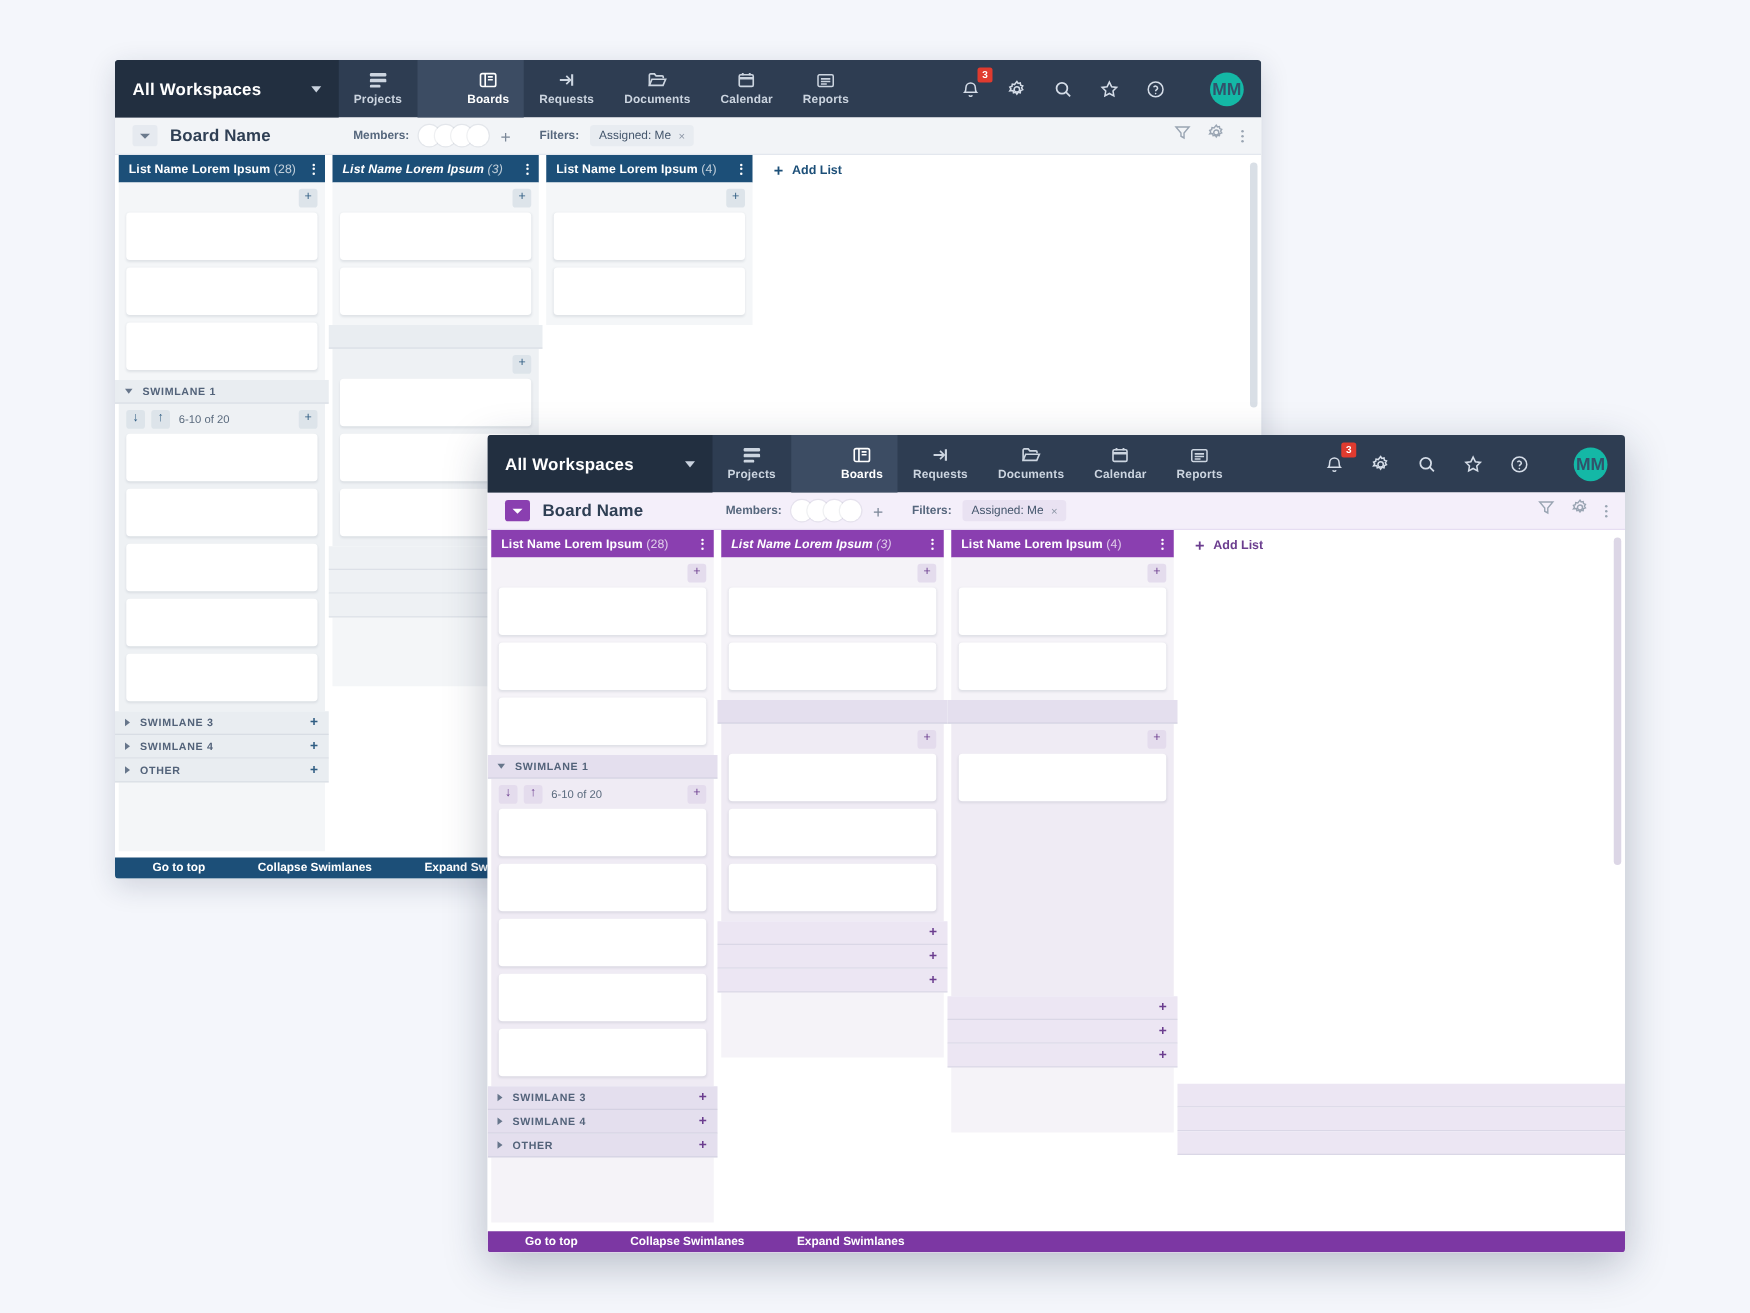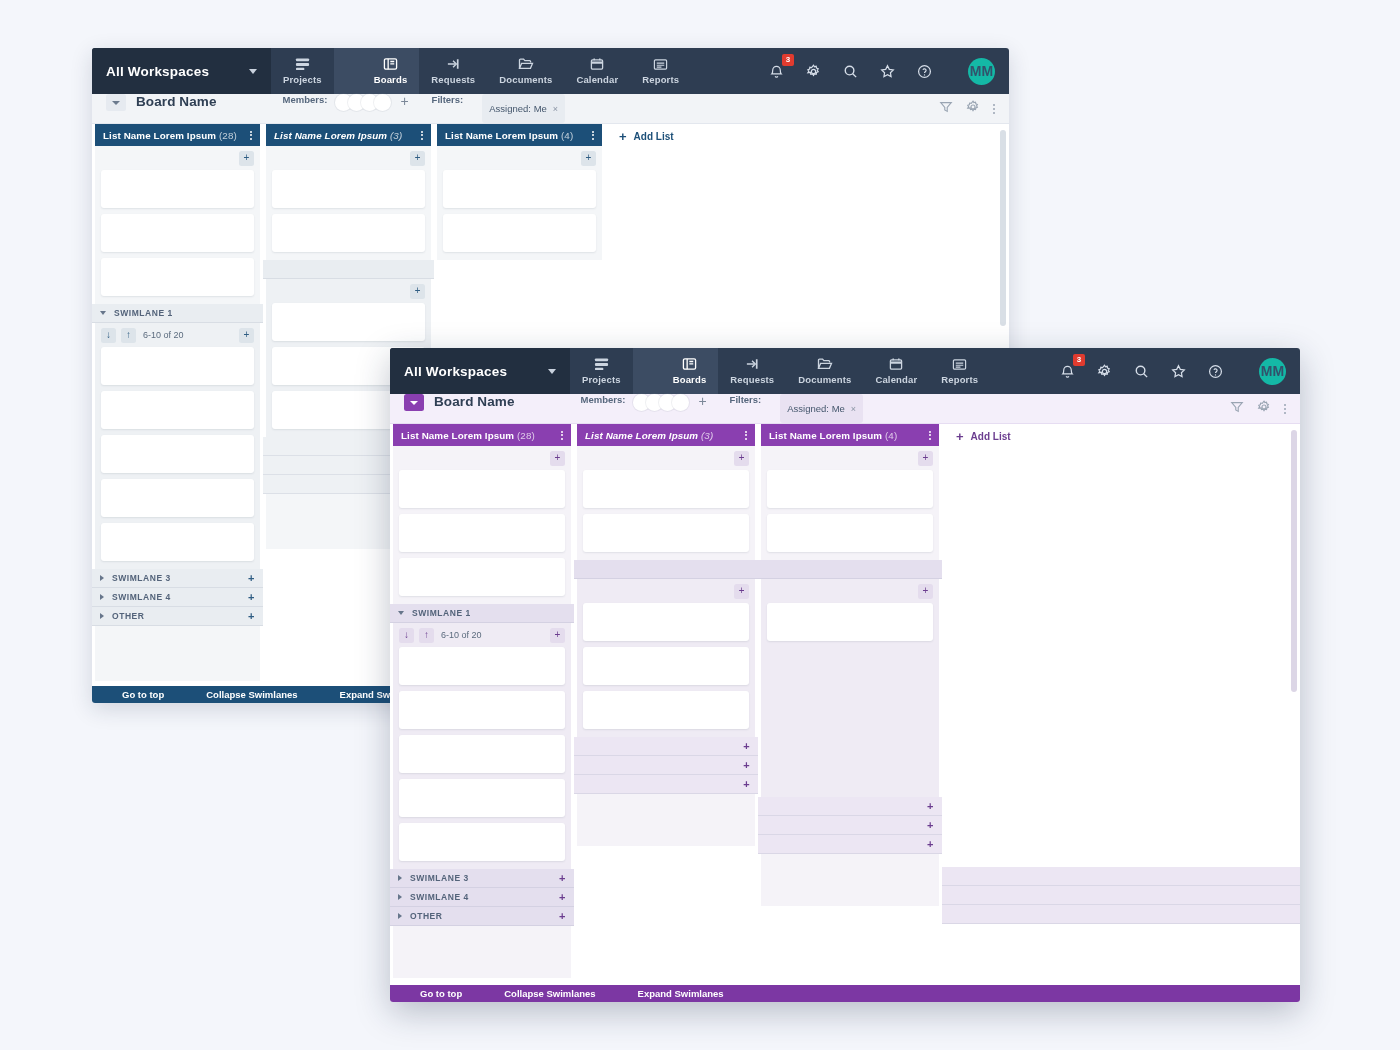--- a/index.html
+++ b/index.html
@@ -53,21 +53,21 @@
     font-size: 8px; font-weight: bold; line-height: 1;
     padding: 2px 3.5px; border-radius: 2px; min-width: 12px; text-align: center;
   }
   .avatar-nav {
     width: 27px; height: 27px; border-radius: 50%; background: #14b8a6;
     color: #32526b; font-size: 14px; font-weight: bold;
     display: flex; align-items: center; justify-content: center; margin-left: 18px;
   }
 
   
-  .boardbar { display: flex; height: 30px; padding: 0 14px 0 14px; }
+  .boardbar { display: flex; align-items: center; height: 30px; padding: 0 14px 0 14px; }
   .win-back .boardbar { background: #f2f4f7; border-bottom: 1px solid #e3e7ee; }
   .win-front .boardbar { background: #f4effa; border-bottom: 1px solid #e6ddf2; }
   .toggle-sq {
     width: 20px; height: 17px; border-radius: 2.5px; display: flex;
     align-items: center; justify-content: center; margin-right: 10px;
   }
   .win-back .toggle-sq { background: #e6eaf0; }
   .win-front .toggle-sq { background: #8a3fb0; }
   .tri-down { width: 0; height: 0; border-left: 4px solid transparent;
     border-right: 4px solid transparent; border-top: 4.5px solid #6b7a8d; }
@@ -75,21 +75,21 @@
   .board-title { font-size: 13.5px; font-weight: bold; color: #2f3f54; letter-spacing: .1px; }
   .members-lbl, .filters-lbl { font-size: 9.5px; font-weight: bold; color: #56677d; }
   .members-lbl { margin-left: 66px; }
   .avatars { display: flex; margin-left: 8px; }
   .av { width: 17px; height: 17px; border-radius: 50%; background: #fff; margin-left: -4px;
         box-shadow: 0 0 0 1px rgba(120,130,150,.12); }
   .av:first-child { margin-left: 0; }
   .plus-sm { margin-left: 9px; font-size: 14px; color: #7b8798; line-height: 1; }
   .filters-lbl { margin-left: 23px; }
   .chip {
-    margin-left: 19px; display: flex; align-items: center; gap: 6px;
+    margin-left: 9px; display: flex; align-items: center; gap: 6px;
     padding: 3px 7px; border-radius: 3px; font-size: 9.5px; color: #44566c;
   }
   .win-back .chip { background: #e8ecf1; }
   .win-front .chip { background: #e9e2f2; }
   .chip-x { font-size: 9px; color: #8a94a4; }
   .bar-right { margin-left: auto; display: flex; align-items: center; gap: 13px; color: #9aa5b3; }
 
   
   .boardbody { position: relative; height: calc(100% - 46px - 30px); background: #fff; overflow: hidden; }
   .lanes { display: flex; align-items: flex-start; height: 100%; }

